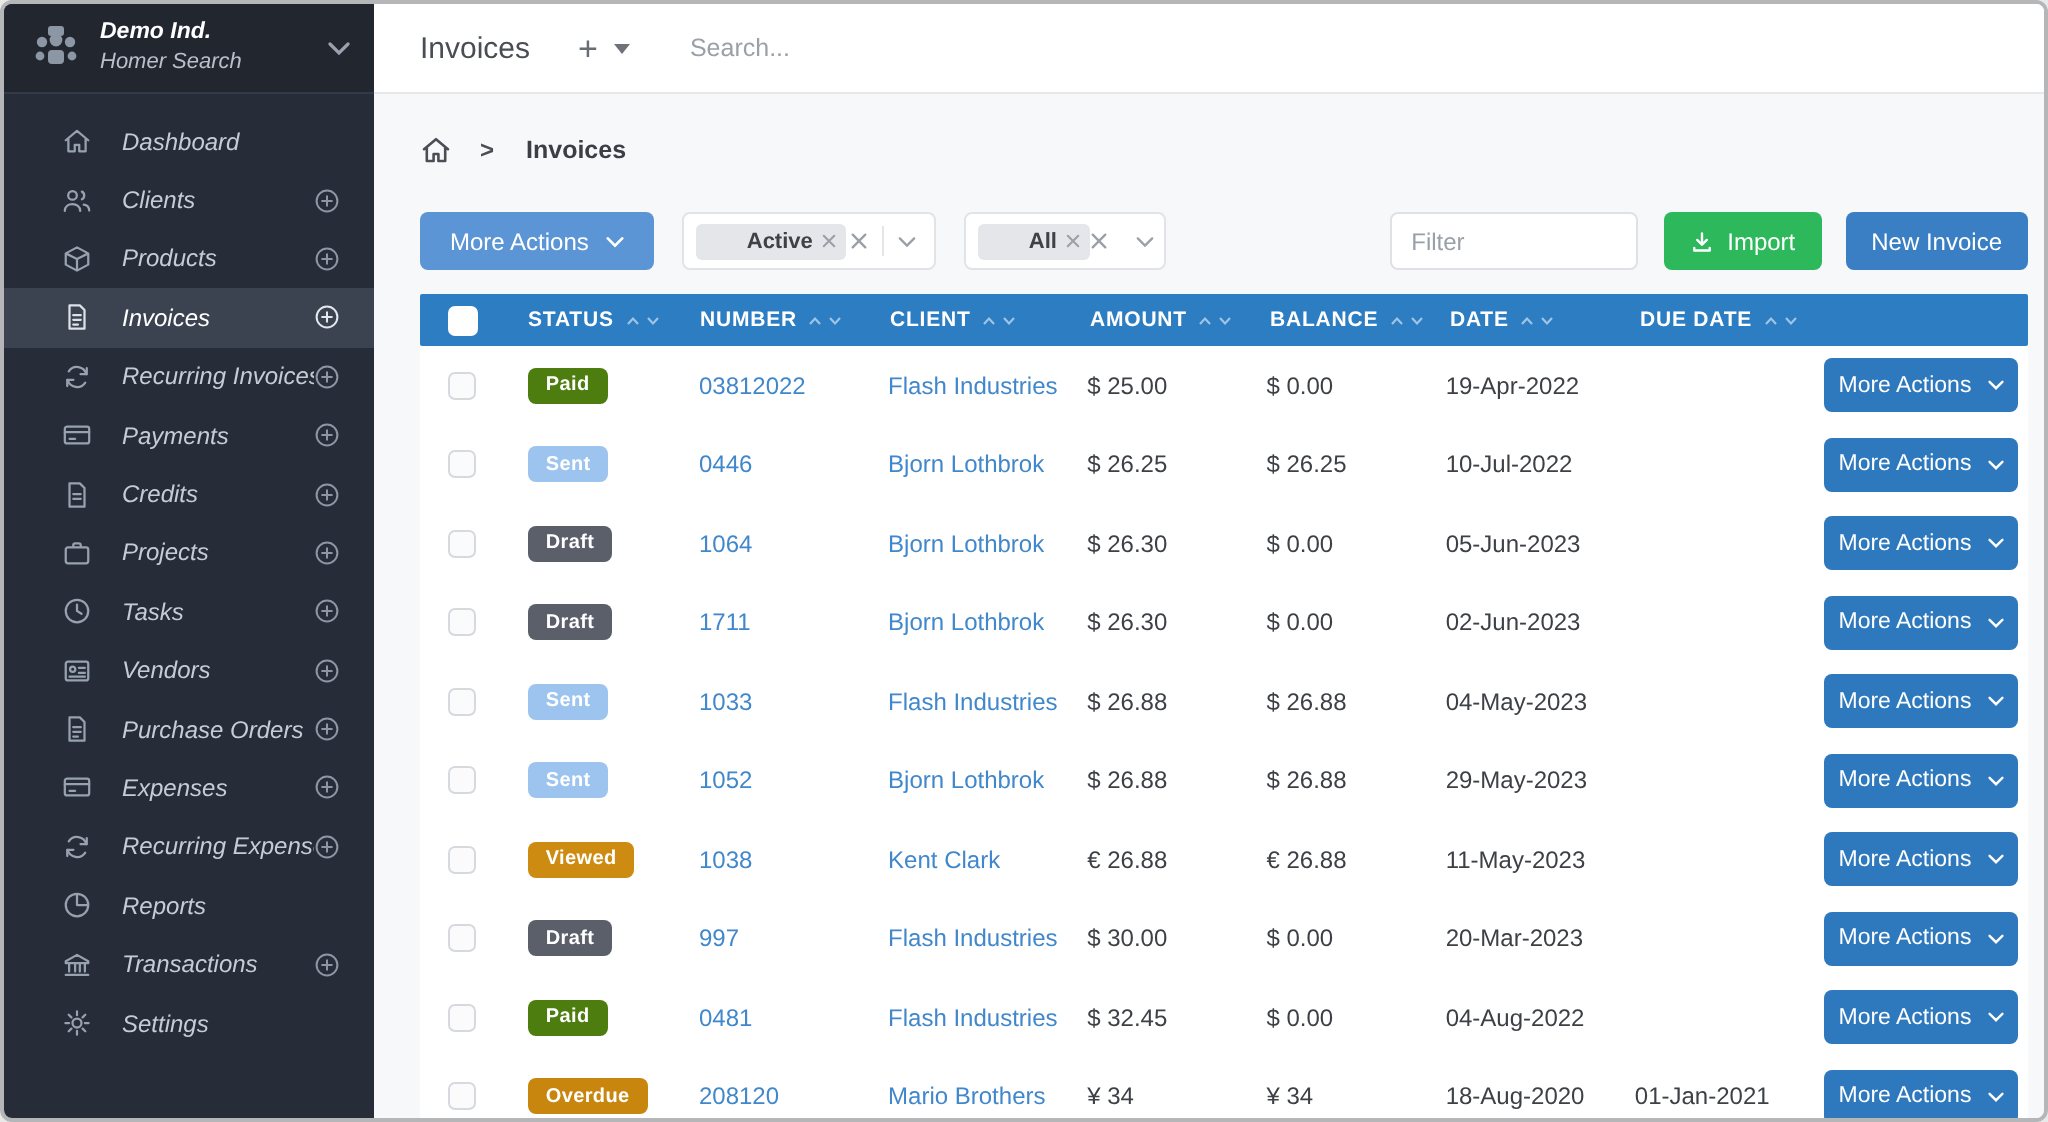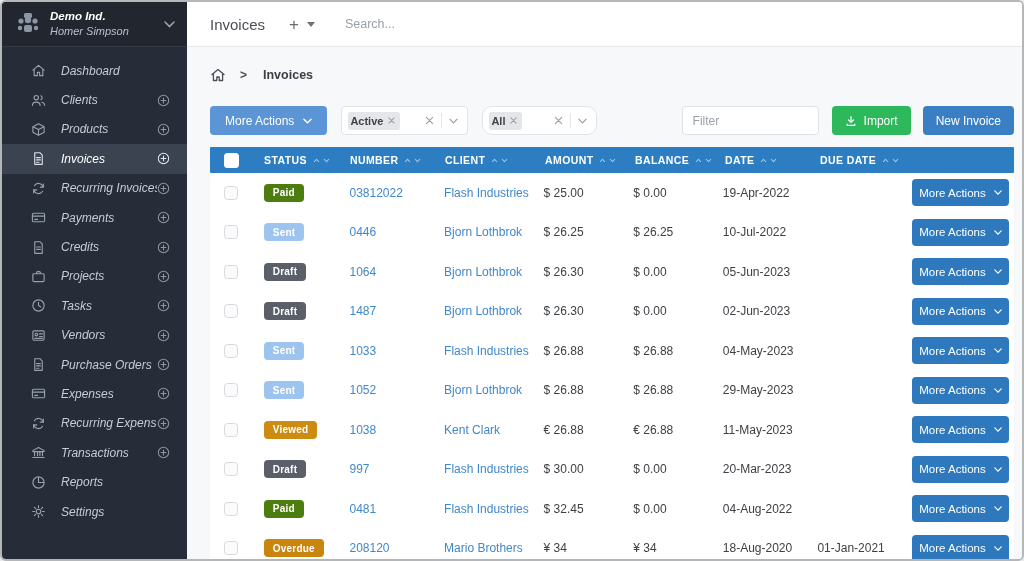--- a/index.html
+++ b/index.html
@@ -44,29 +44,29 @@
   .bc-home { color:#4b4f55; display:flex; margin-right:14px; cursor:pointer; }
   .bc-sep { color:#4b4f55; font-size:12px; font-weight:bold; margin-right:16px; }
   .bc-label { font-size:12.5px; color:#3b3e44; font-weight:bold; }
 
   .actionbar { margin-top:21px; display:flex; align-items:center; }
   .btn { border:none; border-radius:4px; height:29px; display:flex; align-items:center;
          color:#fff; font-size:12px; font-family:"Liberation Sans",sans-serif; cursor:pointer; }
   .btn-more-top { background:#5b95d6; padding:0 15px; gap:9px; }
   .mselect { background:#fff; border:1px solid #e1e3e6; border-radius:4px; height:29px;
              display:flex; align-items:center; padding:0 9px 0 6px; margin-left:14px; cursor:pointer; }
-  .msel-1 { width:127px; } .msel-2 { width:115px;border-radius:10px; }
+  .msel-1 { width:127px; } .msel-2 { width:101px; }
   .chip { background:#e4e6ea; border-radius:3px; font-size:11px; color:#3e4247; font-weight:bold;
-          padding:3px 5px 3px 2px; display:flex; align-items:center; gap:5px; }
+          padding:3px 5px 3px 25px; display:flex; align-items:center; gap:5px; }
   .chip .x, .msel-x { color:#9aa0a8; display:flex; cursor:pointer; }
   .msel-spacer { flex:1; }
   .msel-div { width:1px; height:15px; background:#e3e5e8; margin:0 7px; }
   .msel-caret { color:#9aa0a8; display:flex; }
   .ab-spacer { flex:1; }
-  .filter-input { width:137px; height:29px; border:1px solid #dfe1e4; border-radius:4px; background:#fff;
+  .filter-input { width:124px; height:29px; border:1px solid #dfe1e4; border-radius:4px; background:#fff;
                   font-size:12px; color:#4a4e54; padding:0 10px; outline:none; font-family:"Liberation Sans",sans-serif; }
   .filter-input::placeholder { color:#9aa0a8; }
   .btn-import { background:#2db85c; padding:0 13px; gap:7px; margin-left:13px; }
   .btn-new { background:#3a7fc4; padding:0 13px; margin-left:12px; }
 
   
   .table { margin-top:12px; }
   .thead { background:#2d7dc3; height:26px; display:flex; align-items:center; border-radius:1px; }
   .th { display:flex; align-items:center; padding-left:8px; color:#fff; font-size:10.5px;
         font-weight:bold; letter-spacing:.4px; cursor:pointer; }
@@ -106,21 +106,21 @@
           <circle cx="6" cy="10" r="2.6"></circle>
             <circle cx="13" cy="9" r="3.2"></circle>
             <circle cx="20" cy="10" r="2.6"></circle>
           <circle cx="5" cy="17" r="2.2"></circle>
             <rect x="9" y="14" width="8" height="7" rx="2"></rect>
             <circle cx="21" cy="17" r="2.2"></circle>
         </g>
       </svg>
       <div class="sb-names">
         <div class="sb-company">Demo Ind.</div>
-        <div class="sb-user">Homer Simpson</div>
+        <div class="sb-user">Homer Search</div>
       </div>
       <span class="sb-chevron">
         <svg width="11" height="7" viewBox="0 0 11 7">
             <path d="M1 1l4.5 4.5L10 1" stroke="currentColor" stroke-width="1.6" fill="none" stroke-linecap="round"></path>
           </svg>
       </span>
     </div>
 
     <div class="sb-items">
 
@@ -323,40 +323,40 @@
             <svg width="13" height="13" viewBox="0 0 14 14" fill="none" stroke="currentColor" stroke-width="1.1" stroke-linecap="round">
               <circle cx="7" cy="7" r="5.6"></circle>
               <path d="M7 4.4v5.2M4.4 7h5.2"></path>
             </svg>
           </span>
       </div>
 
       <div class="sb-item">
         <span class="ico">
             <svg width="15" height="15" viewBox="0 0 16 16" fill="none" stroke="currentColor" stroke-width="1.2" stroke-linejoin="round">
-              <path d="M2 6 8 2.6 14 6v1H2zM3.8 7v4.5M7 7v4.5M9.5 7v4.5M12.2 7v4.5M2 13.3h12" stroke-linecap="round"></path>
-            </svg>
-          </span>
-        <span class="lbl">Transactions</span>
-        <span class="plus">
-            <svg width="13" height="13" viewBox="0 0 14 14" fill="none" stroke="currentColor" stroke-width="1.1" stroke-linecap="round">
-              <circle cx="7" cy="7" r="5.6"></circle>
-              <path d="M7 4.4v5.2M4.4 7h5.2"></path>
-            </svg>
-          </span>
-      </div>
-
-      <div class="sb-item">
-        <span class="ico">
-            <svg width="15" height="15" viewBox="0 0 16 16" fill="none" stroke="currentColor" stroke-width="1.2" stroke-linejoin="round">
               <circle cx="8" cy="8" r="6"></circle>
               <path d="M8 2v6h6"></path>
             </svg>
           </span>
         <span class="lbl">Reports</span>
+      </div>
+
+      <div class="sb-item">
+        <span class="ico">
+            <svg width="15" height="15" viewBox="0 0 16 16" fill="none" stroke="currentColor" stroke-width="1.2" stroke-linejoin="round">
+              <path d="M2 6 8 2.6 14 6v1H2zM3.8 7v4.5M7 7v4.5M9.5 7v4.5M12.2 7v4.5M2 13.3h12" stroke-linecap="round"></path>
+            </svg>
+          </span>
+        <span class="lbl">Transactions</span>
+        <span class="plus">
+            <svg width="13" height="13" viewBox="0 0 14 14" fill="none" stroke="currentColor" stroke-width="1.1" stroke-linecap="round">
+              <circle cx="7" cy="7" r="5.6"></circle>
+              <path d="M7 4.4v5.2M4.4 7h5.2"></path>
+            </svg>
+          </span>
       </div>
 
       <div class="sb-item">
         <span class="ico">
             <svg width="15" height="15" viewBox="0 0 16 16" fill="none" stroke="currentColor" stroke-width="1.2" stroke-linecap="round">
               <circle cx="8" cy="8" r="2.4"></circle>
               <path d="M8 1.8v2M8 12.2v2M1.8 8h2M12.2 8h2M3.6 3.6l1.4 1.4M11 11l1.4 1.4M12.4 3.6 11 5M5 11l-1.4 1.4"></path>
             </svg>
           </span>
         <span class="lbl">Settings</span>
@@ -625,21 +625,21 @@
           </div>
 
           <div class="trow">
             <div class="td col-cb">
                 <span class="cb-row"></span>
               </div>
             <div class="td col-status">
                 <span class="badge b-draft">Draft</span>
               </div>
             <div class="td col-number">
-                <span class="link">1487</span>
+                <span class="link">1711</span>
               </div>
             <div class="td col-client">
                 <span class="link">Bjorn Lothbrok</span>
               </div>
             <div class="td col-amount">$ 26.30</div>
             <div class="td col-balance">$ 0.00</div>
             <div class="td col-date">02-Jun-2023</div>
             <div class="td col-due"></div>
             <div class="td col-actions">
                 <button class="btn btn-row">

